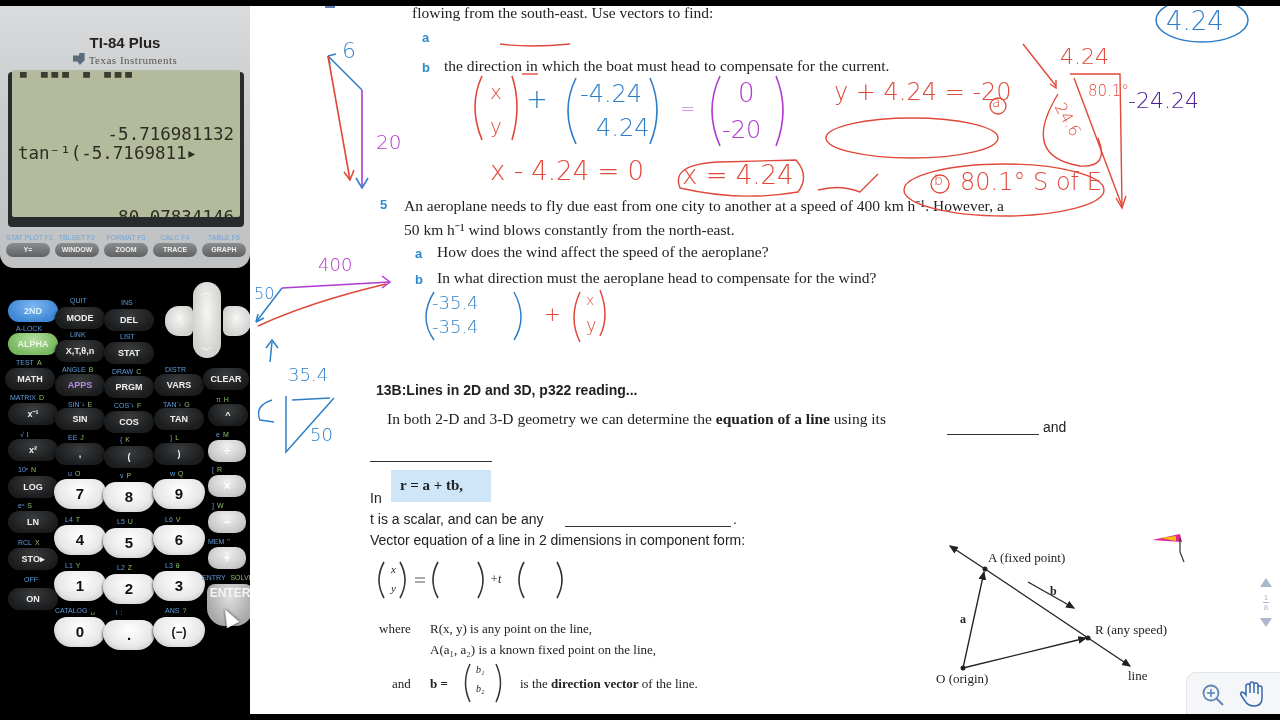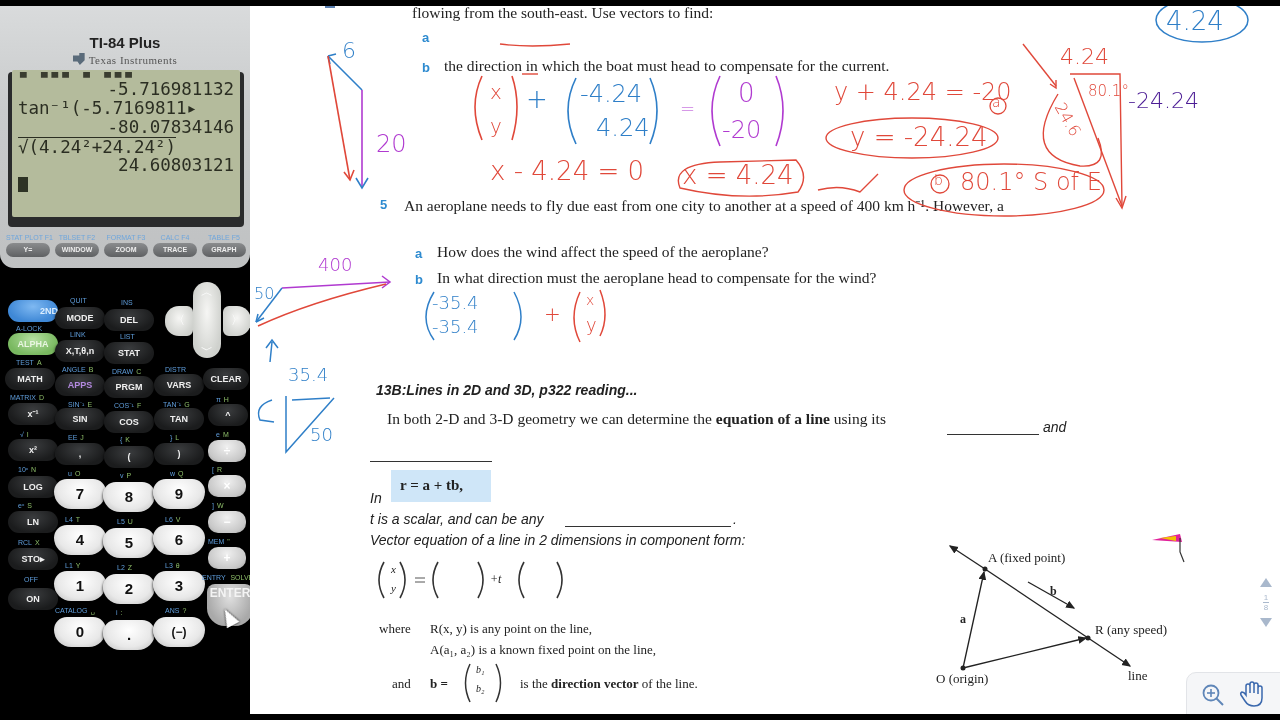--- a/index.html
+++ b/index.html
@@ -14,35 +14,35 @@
     font-family: "Liberation Sans", sans-serif; font-weight: bold; font-size: 15px; color: #222; }
   .calc-brand { position: absolute; top: 47px; width: 100%; text-align: center;
     font-family: "Liberation Serif", serif; font-size: 11px; color: #555; letter-spacing: 0.5px; }
   .calc-brand .ti-logo { display: inline-block; width: 12px; height: 12px; background: #5a6b7a; margin-right: 4px; vertical-align: -1px;
     clip-path: polygon(0 20%, 55% 20%, 55% 0, 100% 0, 100% 60%, 60% 100%, 40% 70%, 0 70%); }
   .calc-bezel { position: absolute; left: 8px; top: 66px; width: 236px; height: 155px; background: #2a2b2c; border-radius: 4px; }
   .calc-screen { position: absolute; left: 12px; top: 70px; width: 228px; height: 147px;
     background: #b4bb9c; border-radius: 2px; padding: 2px 6px 0 6px;
     font-family: "DejaVu Sans Mono", monospace; font-size: 17.5px; line-height: 19px; color: #2b2e22; overflow: hidden; }
   .scr-line { white-space: pre; height: 19px; }
-  .scr-right { text-align: right; }
+  .scr-right { text-align: right; margin-top: 45px; }
   .scr-cut { height: 8px; overflow: hidden; line-height: 2px; color: #3a3d30; }
   .scr-sqrt { border-top: 1.5px solid #2b2e22; display: inline-block; }
   .cursor { display: inline-block; width: 10px; height: 15px; background: #2e3325; vertical-align: -2px; }
   .fn-row { position: absolute; top: 234px; left: 6px; width: 240px; height: 30px; }
   .fn-key { position: absolute; width: 44px; }
   .fn-label { font-family: "Liberation Sans", sans-serif; font-size: 7px; color: #6fa6dc; text-align: center; white-space: nowrap; }
   .fn-btn { margin-top: 2px; height: 14px; border-radius: 8px; background: linear-gradient(#8a8c8e, #5f6163);
     font-family: "Liberation Sans", sans-serif; font-size: 7px; color: #eee; text-align: center; line-height: 14px; font-weight: bold; }
 
   .key { position: absolute; width: 50px; height: 22px; border-radius: 11px;
     background: radial-gradient(ellipse at 50% 30%, #3a3c3e, #1b1c1d 70%);
     color: #f0f0f0; font-family: "Liberation Sans", sans-serif; font-size: 9px; font-weight: bold;
     text-align: center; line-height: 22px; box-shadow: 0 2px 3px #000; }
-  .key.blue { background: radial-gradient(ellipse at 50% 30%, #7fb9f2, #3f88d6 70%); color: #dbeeff; text-align: right; }
+  .key.blue { background: radial-gradient(ellipse at 50% 30%, #7fb9f2, #3f88d6 70%); color: #dbeeff; }
   .key.green { background: radial-gradient(ellipse at 50% 30%, #b6e0a2, #79b860 70%); color: #e9f6e1; }
   .key.purple-text { color: #b48ae0; }
   .key.num { width: 52px; height: 30px; border-radius: 15px 15px 20px 20px; line-height: 30px;
     background: radial-gradient(ellipse at 50% 35%, #ffffff, #e8e8e8 60%, #b9b9b9); color: #111; font-size: 15px; }
   .key.op { width: 38px; height: 22px; border-radius: 10px;
     background: radial-gradient(ellipse at 50% 30%, #f0f0f0, #c8c8c8 70%, #9a9a9a); color: #fff; font-size: 12px; }
   .key.enter { width: 46px; height: 42px; border-radius: 8px 8px 18px 18px;
     background: radial-gradient(ellipse at 50% 30%, #e0e0e0, #a9a9a9 70%); color: #f4f4f4; font-size: 12px; line-height: 14px; padding-top: 2px; }
   .klabel { position: absolute; font-family: "Liberation Sans", sans-serif; font-size: 7px; color: #5f9ddb; white-space: nowrap; }
   .klabel .g { color: #8fbf6a; margin-left: 3px; }
@@ -53,21 +53,21 @@
   .dpad .d-right { left: 58px; top: 24px; width: 28px; height: 30px; border-radius: 6px 14px 14px 6px; }
   .dpad .glyph { position: absolute; font-family: "DejaVu Sans", sans-serif; color: #fff; font-size: 12px; }
   .mouse-cursor { position: absolute; left: 222px; top: 608px; width: 0; height: 0;
     border-left: 7px solid transparent; border-right: 7px solid transparent; border-bottom: 18px solid #fff;
     transform: rotate(-28deg); filter: drop-shadow(0 0 1px #000); }
 
   
   #doc { position: absolute; left: 250px; top: 6px; width: 1030px; height: 708px; background: #fff; overflow: hidden; }
   .t { position: absolute; white-space: nowrap; color: #222; }
   .serif { font-family: "Liberation Serif", serif; font-size: 15.5px; }
-  .sans { font-family: "Liberation Sans", sans-serif; font-size: 14px; font-style: italic; }
+  .sans { font-family: "Liberation Sans", sans-serif; font-size: 14px; }
   .qnum { color: #2e8bd0; font-family: "Liberation Sans", sans-serif; font-weight: bold; font-size: 13px; }
   .bold { font-weight: bold; }
   .blank { display: inline-block; border-bottom: 1.5px solid #333; }
   .eq-box { position: absolute; background: #cfe6f8; }
   .ink-layer { position: absolute; left: 0; top: 0; width: 1030px; height: 708px; pointer-events: none; }
   .hand { font-family: "DejaVu Sans", sans-serif; font-weight: 300; }
 
   .scroll-ind { position: absolute; left: 1008px; top: 572px; width: 16px; height: 70px; text-align: center; color: #a9b8cc; font-family: "Liberation Sans", sans-serif; font-size: 8px; }
   .scroll-ind .tri-up { width: 0; height: 0; margin: 0 auto; border-left: 6px solid transparent; border-right: 6px solid transparent; border-bottom: 9px solid #a9b8cc; }
   .scroll-ind .tri-down { width: 0; height: 0; margin: 0 auto; border-left: 6px solid transparent; border-right: 6px solid transparent; border-top: 9px solid #a9b8cc; }
@@ -220,20 +220,21 @@
 <div id="doc">
   <div style="position:absolute;left:75px;top:0;width:10px;height:2px;background:#5a7fb0"></div>
 
   <div class="t serif" style="left:162px;top:-2px">flowing from the south-east. Use vectors to find:</div>
   <div class="t qnum" style="left:172px;top:24px">a</div>
   <div class="t qnum" style="left:172px;top:54px">b</div>
   <div class="t serif" style="left:194px;top:51px">the direction in which the boat must head to compensate for the current.</div>
 
   <div class="t qnum" style="left:130px;top:191px">5</div>
   <div class="t serif" style="left:154px;top:188px">An aeroplane needs to fly due east from one city to another at a speed of 400 km h⁻¹. However, a</div>
+  <div class="t serif" style="left:154px;top:212px">50 km h⁻¹ wind blows constantly from the north-east.</div>
   <div class="t qnum" style="left:165px;top:240px">a</div>
   <div class="t serif" style="left:187px;top:237px">How does the wind affect the speed of the aeroplane?</div>
   <div class="t qnum" style="left:165px;top:266px">b</div>
   <div class="t serif" style="left:187px;top:263px">In what direction must the aeroplane head to compensate for the wind?</div>
 
   <div class="t sans bold" style="left:126px;top:376px;font-size:14px">13B:Lines in 2D and 3D, p322 reading...</div>
   <div class="t serif" style="left:137px;top:404px"><span>In both 2-D and 3-D geometry we can determine the </span><span class="bold">equation of a line</span><span> using its</span></div>
   <div class="blank" style="position:absolute;left:697px;top:428px;width:92px"></div>
   <div class="t sans" style="left:793px;top:413px">and</div>
   <div class="blank" style="position:absolute;left:120px;top:455px;width:122px"></div>
@@ -345,33 +346,32 @@
     <path d="M36 390 L36 446 L84 392 M42 394 L80 392" stroke="#2f7fc8" stroke-width="1.5" fill="none"></path>
     <path d="M22 394 Q4 400 10 414 L24 416" stroke="#2f7fc8" stroke-width="1.5" fill="none"></path>
 
     <path d="M184 286 Q168 312 184 334" stroke="#2f7fc8" stroke-width="1.5" fill="none"></path>
     <path d="M264 286 Q278 312 264 334" stroke="#2f7fc8" stroke-width="1.5" fill="none"></path>
     <path d="M330 286 Q318 312 330 336" stroke="#e0483a" stroke-width="1.5" fill="none"></path>
     <path d="M350 284 Q360 310 350 330" stroke="#e0483a" stroke-width="1.5" fill="none"></path>
   </svg>
 
   <div class="t hand" style="left:92px;top:32px;font-size:22px;color:#2f7fc8">6</div>
-  <div class="t hand" style="left:126px;top:124px;font-size:24px;color:#b03ad0">20</div>
+  <div class="t hand" style="left:126px;top:124px;font-size:20px;color:#b03ad0">20</div>
   <div class="t hand" style="left:240px;top:74px;font-size:20px;color:#e0483a">x</div>
   <div class="t hand" style="left:240px;top:108px;font-size:20px;color:#e0483a">y</div>
   <div class="t hand" style="left:276px;top:78px;font-size:26px;color:#2f7fc8">+</div>
   <div class="t hand" style="left:330px;top:74px;font-size:24px;color:#2f7fc8">-4.24</div>
   <div class="t hand" style="left:346px;top:108px;font-size:24px;color:#2f7fc8">4.24</div>
   <div class="t hand" style="left:430px;top:92px;font-size:18px;color:#b03ad0">=</div>
   <div class="t hand" style="left:488px;top:72px;font-size:26px;color:#b03ad0">0</div>
   <div class="t hand" style="left:472px;top:110px;font-size:24px;color:#b03ad0">-20</div>
   <div class="t hand" style="left:240px;top:150px;font-size:26px;color:#e0483a">x - 4.24 = 0</div>
   <div class="t hand" style="left:432px;top:154px;font-size:26px;color:#e0483a">x = 4.24</div>
   <div class="t hand" style="left:584px;top:72px;font-size:24px;color:#e0483a">y + 4.24 = -20</div>
-  <div class="t hand" style="left:600px;top:116px;font-size:26px;color:#e0483a">y = -24.24</div>
   <div class="t hand" style="left:810px;top:38px;font-size:22px;color:#e0483a">4.24</div>
   <div class="t hand" style="left:838px;top:76px;font-size:15px;color:#e0483a">80.1°</div>
   <div class="t hand" style="left:878px;top:82px;font-size:22px;color:#4c1d95">-24.24</div>
   <div class="t hand" style="left:800px;top:104px;font-size:16px;color:#e0483a;transform:rotate(60deg)">24.6</div>
   <div class="t hand" style="left:742px;top:88px;font-size:14px;color:#e0483a">a</div>
   <div class="t hand" style="left:684px;top:166px;font-size:14px;color:#e0483a">b</div>
   <div class="t hand" style="left:710px;top:162px;font-size:24px;color:#e0483a">80.1° S of E</div>
   <div class="t hand" style="left:916px;top:0px;font-size:26px;color:#2f7fc8">4.24</div>
   <div class="t hand" style="left:68px;top:248px;font-size:18px;color:#b03ad0">400</div>
   <div class="t hand" style="left:4px;top:278px;font-size:16px;color:#2f7fc8">50</div>

